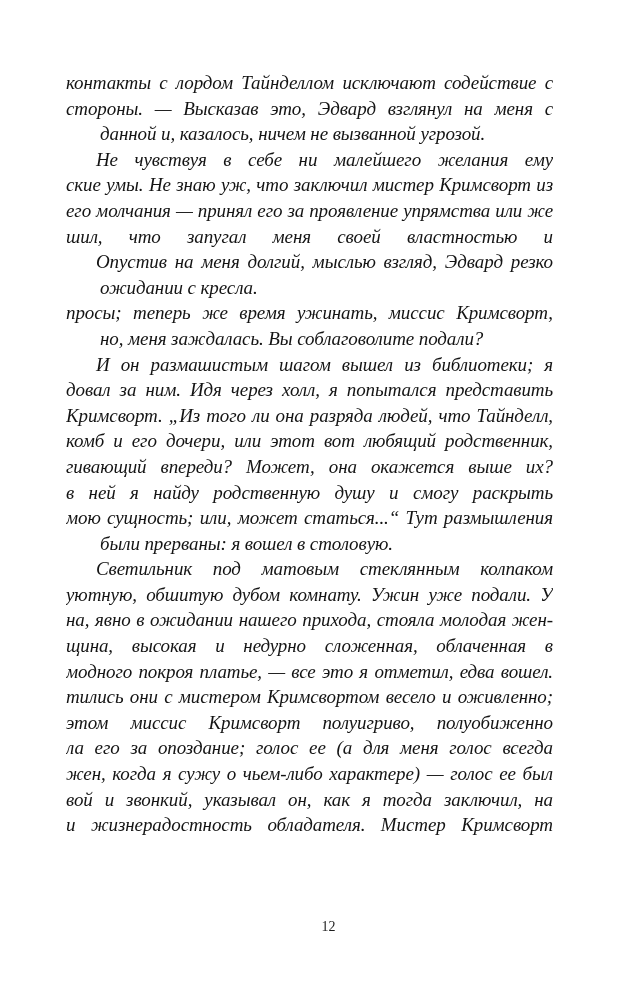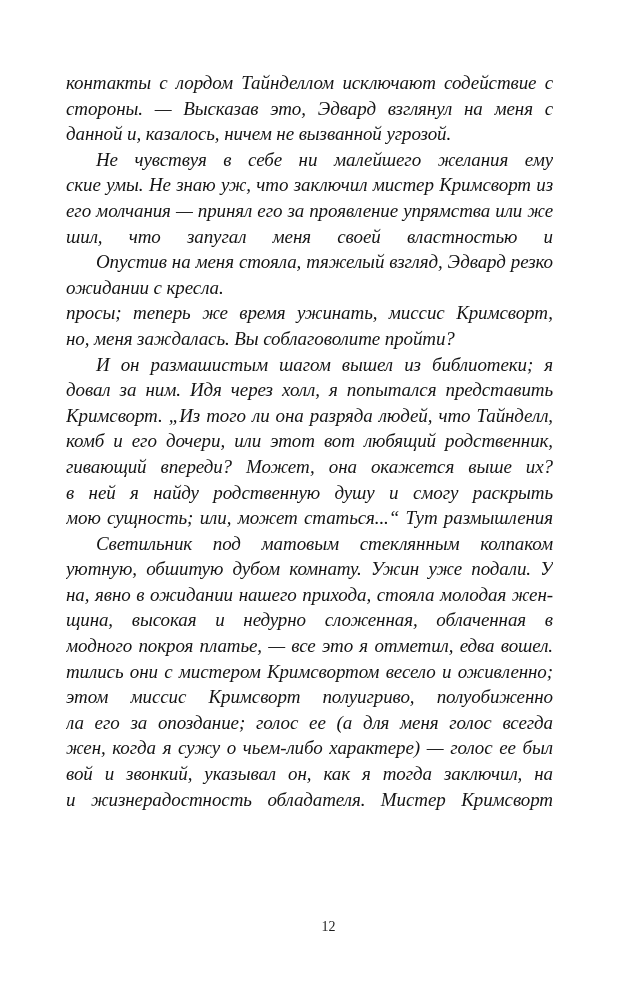--- a/index.html
+++ b/index.html
@@ -23,21 +23,21 @@
     line-height: 25.6px;
     height: 25.6px;
     color: #141414;
     text-align: justify;
     text-align-last: justify;
     letter-spacing: -0.1px;
     white-space: normal;
     overflow: hidden;
   }
   .line.indent { text-indent: 30px; }
-  .line.para-end { text-align-last: left; }
+  .line.para-end { text-align-last: left; margin-left: 34px; }
   .page-number {
     position: absolute;
     top: 915px;
     left: 16px;
     width: 625px;
     text-align: center;
     font-style: normal;
     font-size: 14px;
     line-height: 24px;
     color: #1c1c1c;
@@ -49,31 +49,32 @@
 <div class="page">
   <div class="text-block">
 
   <div class="line">контакты с лордом Тайнделлом исключают содействие с моей</div>
       <div class="line">стороны. — Высказав это, Эдвард взглянул на меня с неожи-</div>
       <div class="line para-end">данной и, казалось, ничем не вызванной угрозой.</div>
       <div class="line indent">Не чувствуя в себе ни малейшего желания ему возразить,</div>
       <div class="line">ские умы. Не знаю уж, что заключил мистер Кримсворт из мо-</div>
       <div class="line">его молчания — принял его за проявление упрямства или же ре-</div>
       <div class="line">шил, что запугал меня своей властностью и непреклонностью.</div>
-      <div class="line indent">Опустив на меня стояла, тяжелый взгляд, Эдвард резко</div>
+      <div class="line indent">Опустив на меня долгий, мыслью взгляд, Эдвард резко</div>
       <div class="line para-end">ожидании с кресла.</div>
       <div class="line">просы; теперь же время ужинать, миссис Кримсворт, навер-</div>
-      <div class="line para-end">но, меня заждалась. Вы соблаговолите пройти?</div>
+      <div class="line para-end">но, меня заждалась. Вы соблаговолите подали?</div>
       <div class="line indent">И он размашистым шагом вышел из библиотеки; я просле-</div>
       <div class="line">довал за ним. Идя через холл, я попытался представить миссис</div>
       <div class="line">Кримсворт. „Из того ли она разряда людей, что Тайнделл, Си-</div>
       <div class="line">комб и его дочери, или этот вот любящий родственник, выша-</div>
       <div class="line">гивающий впереди? Может, она окажется выше их? Может,</div>
       <div class="line">в ней я найду родственную душу и смогу раскрыть истинную</div>
       <div class="line">мою сущность; или, может статься...“ Тут размышления мои</div>
+      <div class="line para-end">были прерваны: я вошел в столовую.</div>
       <div class="line indent">Светильник под матовым стеклянным колпаком освещал</div>
       <div class="line">уютную, обшитую дубом комнату. Ужин уже подали. У ками-</div>
       <div class="line">на, явно в ожидании нашего прихода, стояла молодая жен-</div>
       <div class="line">щина, высокая и недурно сложенная, облаченная в оживленно,</div>
       <div class="line">модного покроя платье, — все это я отметил, едва вошел. Встре-</div>
       <div class="line">тились они с мистером Кримсвортом весело и оживленно; при</div>
       <div class="line">этом миссис Кримсворт полуигриво, полуобиженно побрани-</div>
       <div class="line">ла его за опоздание; голос ее (а для меня голос всегда немалова-</div>
       <div class="line">жен, когда я сужу о чьем-либо характере) — голос ее был жи-</div>
       <div class="line">вой и звонкий, указывал он, как я тогда заключил, на легкость</div>

